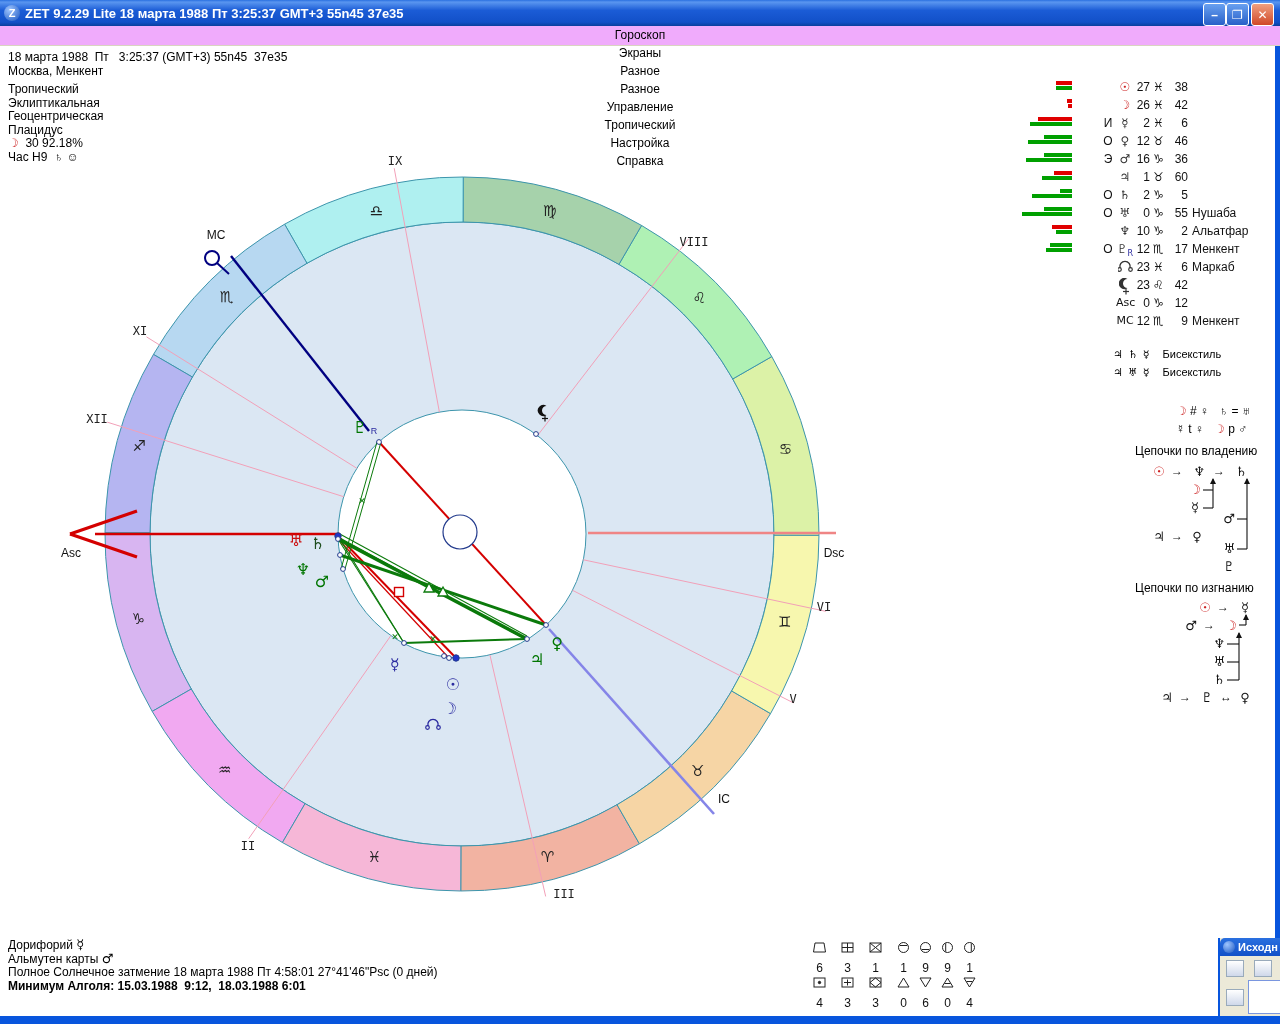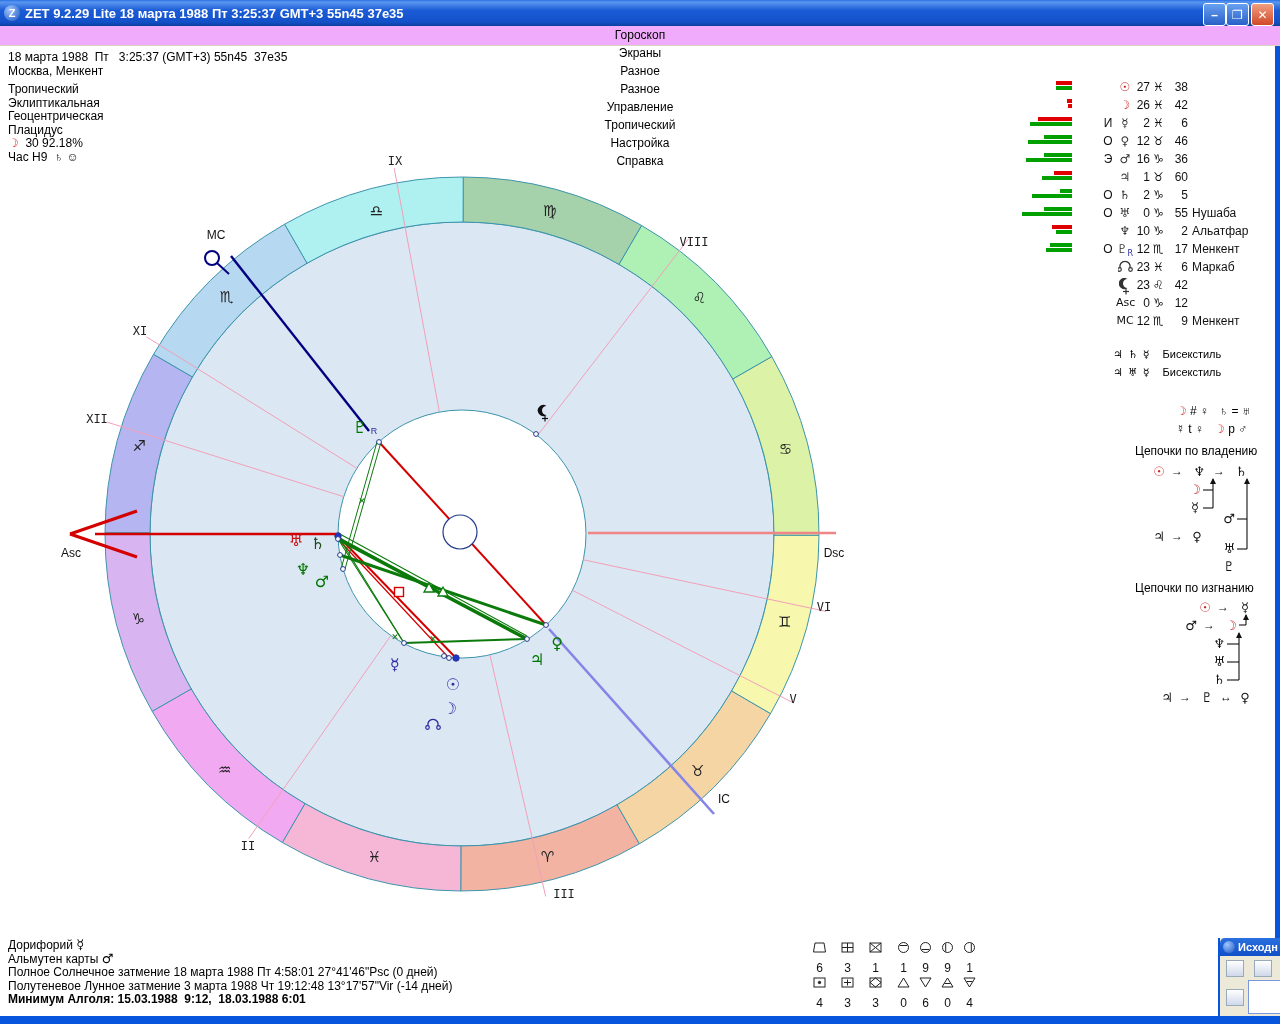--- a/index.html
+++ b/index.html
@@ -423,21 +423,20 @@
     <text x="82" y="109" text-anchor="middle" font-size="13" fill="#111" font-family="&quot;DejaVu Sans&quot;,sans-serif">♇</text>
     <text x="120" y="109" text-anchor="middle" font-size="13" fill="#111" font-family="&quot;DejaVu Sans&quot;,sans-serif">♀</text>
   </svg>
 
 <div id="footer">
   <div id="footer-named">
       <div>Дорифорий  <span class="g">☿</span></div>
       <div>Альмутен карты  <span class="g">♂</span></div>
     </div>
   <div>Полное Солнечное затмение 18 марта 1988 Пт  4:58:01 27°41'46"Psc (0 дней)</div>
-  <div>Полутеневое Лунное затмение 3 марта 1988 Чт 19:12:48 13°17'57"Vir (-14 дней)</div>
   <div><b>Минимум Алголя:</b><span style="white-space:pre;font-weight:bold;"> 15.03.1988  9:12,  </span><b>18.03.1988  6:01</b></div>
 </div>
 
 <svg id="counts" width="1010" height="1016">
     <g stroke="#222" fill="none" stroke-width="1">
       <path d="M 815,943 L 824,943 L 825.5,952 L 813.5,952 Z"></path>
     </g>
     <text x="819.5" y="972" text-anchor="middle" font-size="12" fill="#111">6</text>
     <g stroke="#222" fill="none" stroke-width="1">
       <rect x="842" y="943" width="11" height="9"></rect>

